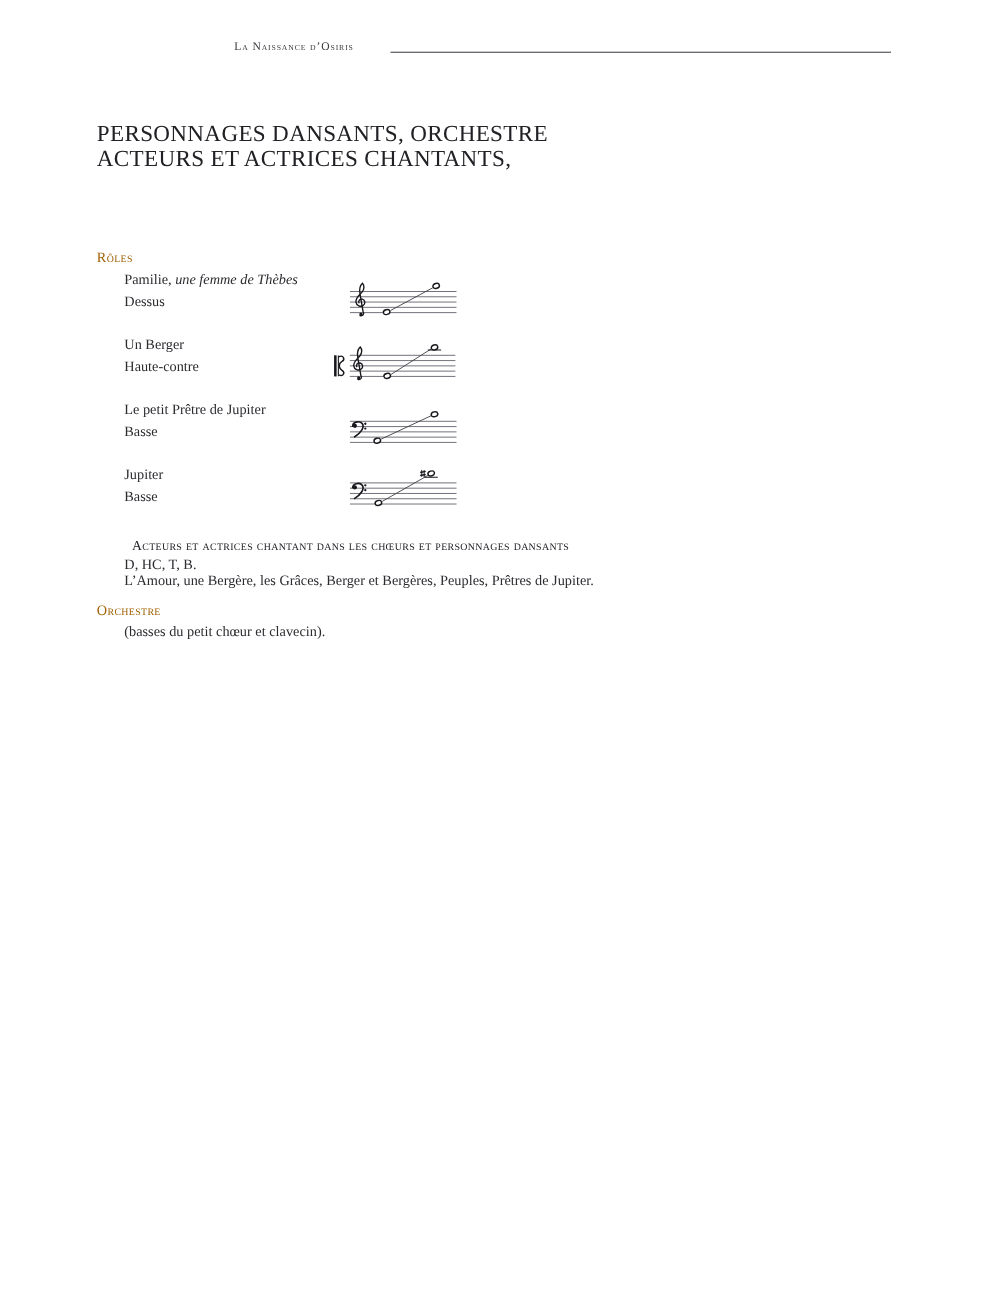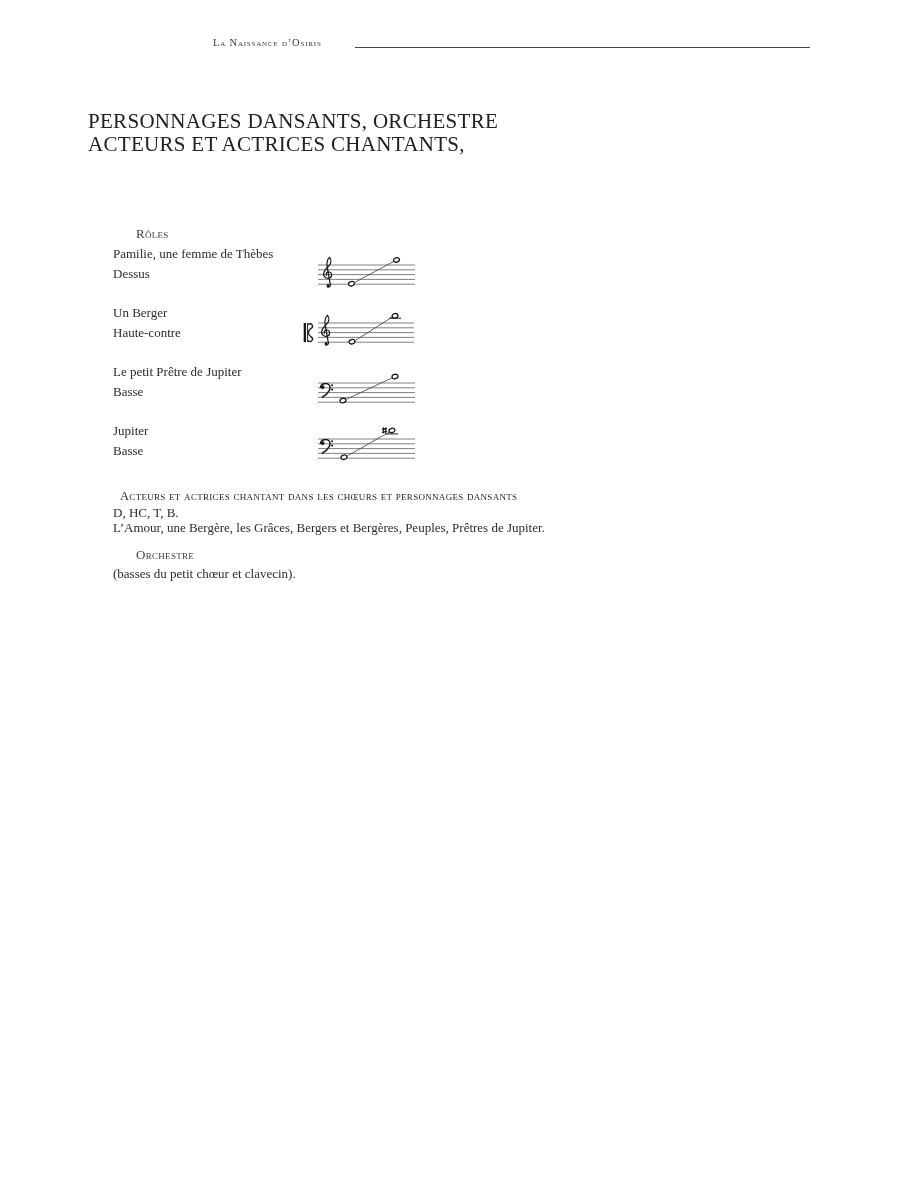--- a/index.html
+++ b/index.html
@@ -12,28 +12,28 @@
   .running-header{
     top:37px;left:213px;font-size:10.5px;letter-spacing:0.8px;color:#3a3a40;
   }
   .header-rule{
     top:47px;left:355px;width:455px;height:1px;background:#4a4a50;
   }
   .doc-title{
     top:110px;left:88px;font-size:21px;line-height:23px;letter-spacing:0.3px;color:#202025;
   }
   .section-heading{
-    font-size:13px;letter-spacing:0.3px;color:#404040;margin-left:48px;
+    font-size:13px;letter-spacing:0.3px;color:#a16207;
   }
   .sub-heading{
     font-size:12.5px;letter-spacing:0.3px;color:#1e1e23;margin-left:32px;
   }
   .body-line{font-size:13px;color:#2b2b30;}
   .role-name{top:0;left:0;white-space:nowrap;}
-  .role-desc{margin-top:12px;}
+  .role-desc{font-style:italic;margin-top:12px;}
   .role-voice{white-space:nowrap;}
   .staff-svg{position:absolute;}
   .page-number{
     top:1119px;left:90px;font-size:16px;letter-spacing:1px;color:#2b2b30;
   }
 </style>
 </head>
 <body>
 
 <div class="page">
@@ -137,21 +137,21 @@
     <line x1="67.6" y1="0.3999999999999999" x2="67.6" y2="6.8"></line>
     <line x1="64" y1="2.5" x2="69" y2="1.5" stroke-width="1.3"></line>
     <line x1="64" y1="5.3" x2="69" y2="4.3" stroke-width="1.3"></line>
   </g>
       <ellipse cx="26" cy="30.2" rx="3" ry="2.2" fill="#ffffff" stroke="#17171c" stroke-width="1.3" transform="rotate(-14 26 30.2)"></ellipse>
       <ellipse cx="74" cy="3.4" rx="3" ry="2.2" fill="#ffffff" stroke="#17171c" stroke-width="1.3" transform="rotate(-14 74 3.4)"></ellipse>
     </svg>
 
   <div class="abs sub-heading sc" style="top:489px;left:88px;">Acteurs et actrices chantant dans les chœurs et personnages dansants</div>
   <div class="abs body-line" style="top:505px;left:113px;">D, HC, T, B.</div>
-  <div class="abs body-line" style="top:520px;left:113px;">L’Amour, une Bergère, les Grâces, Bergers et Bergères, Peuples, Prêtres de Jupiter.</div>
+  <div class="abs body-line" style="top:520px;left:113px;">L’Amour, une Bergère, les Grâces, Berger et Bergères, Peuples, Prêtres de Jupiter.</div>
 
   <div class="abs section-heading sc" style="top:547px;left:88px;">Orchestre</div>
   <div class="abs body-line" style="top:565px;left:113px;line-height:18px;">
     <div>(basses du petit chœur et clavecin).</div>
   </div>
 
   <div class="abs page-number">XLVIII</div>
 
 </div>
 

